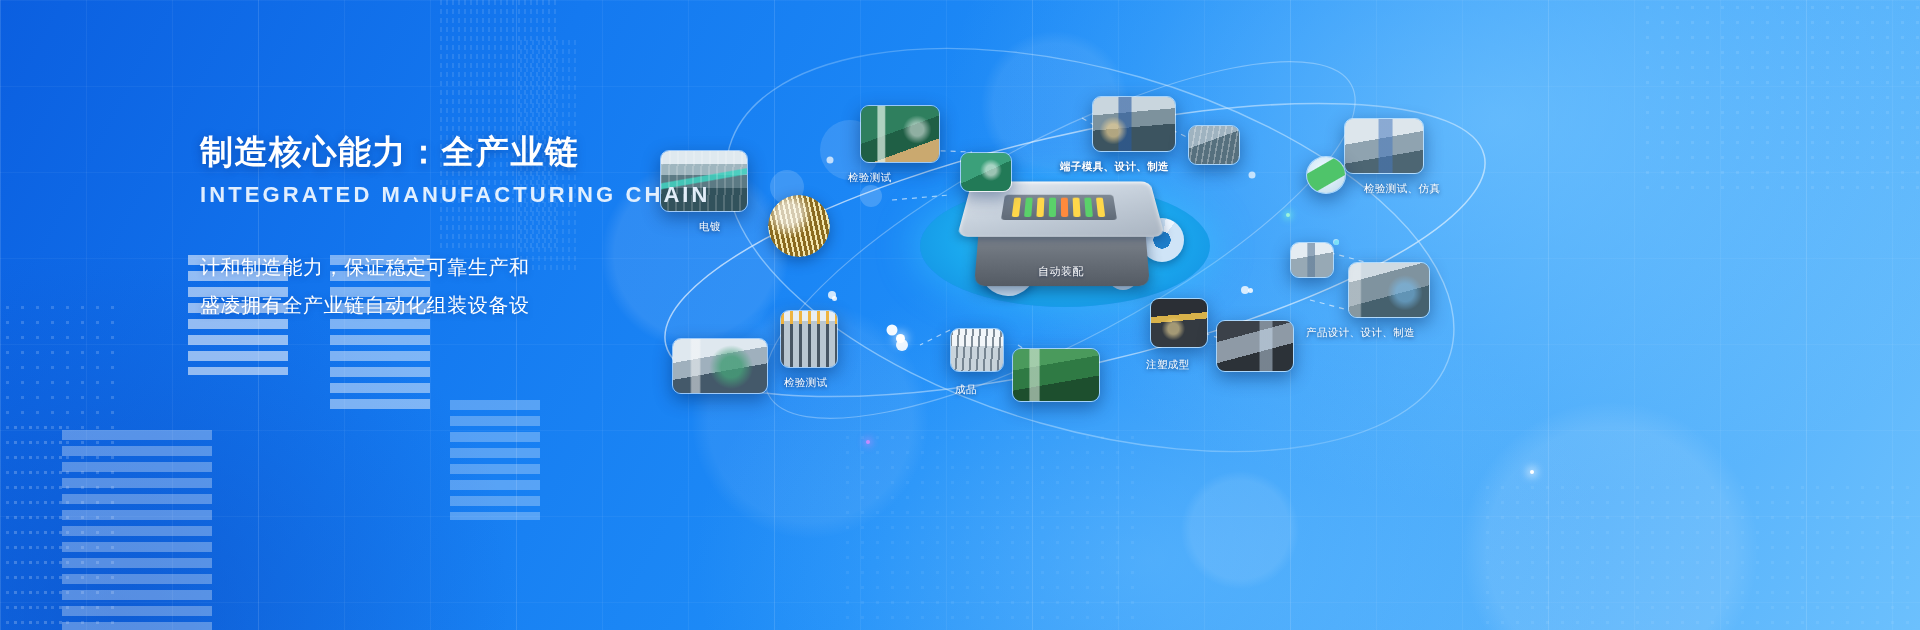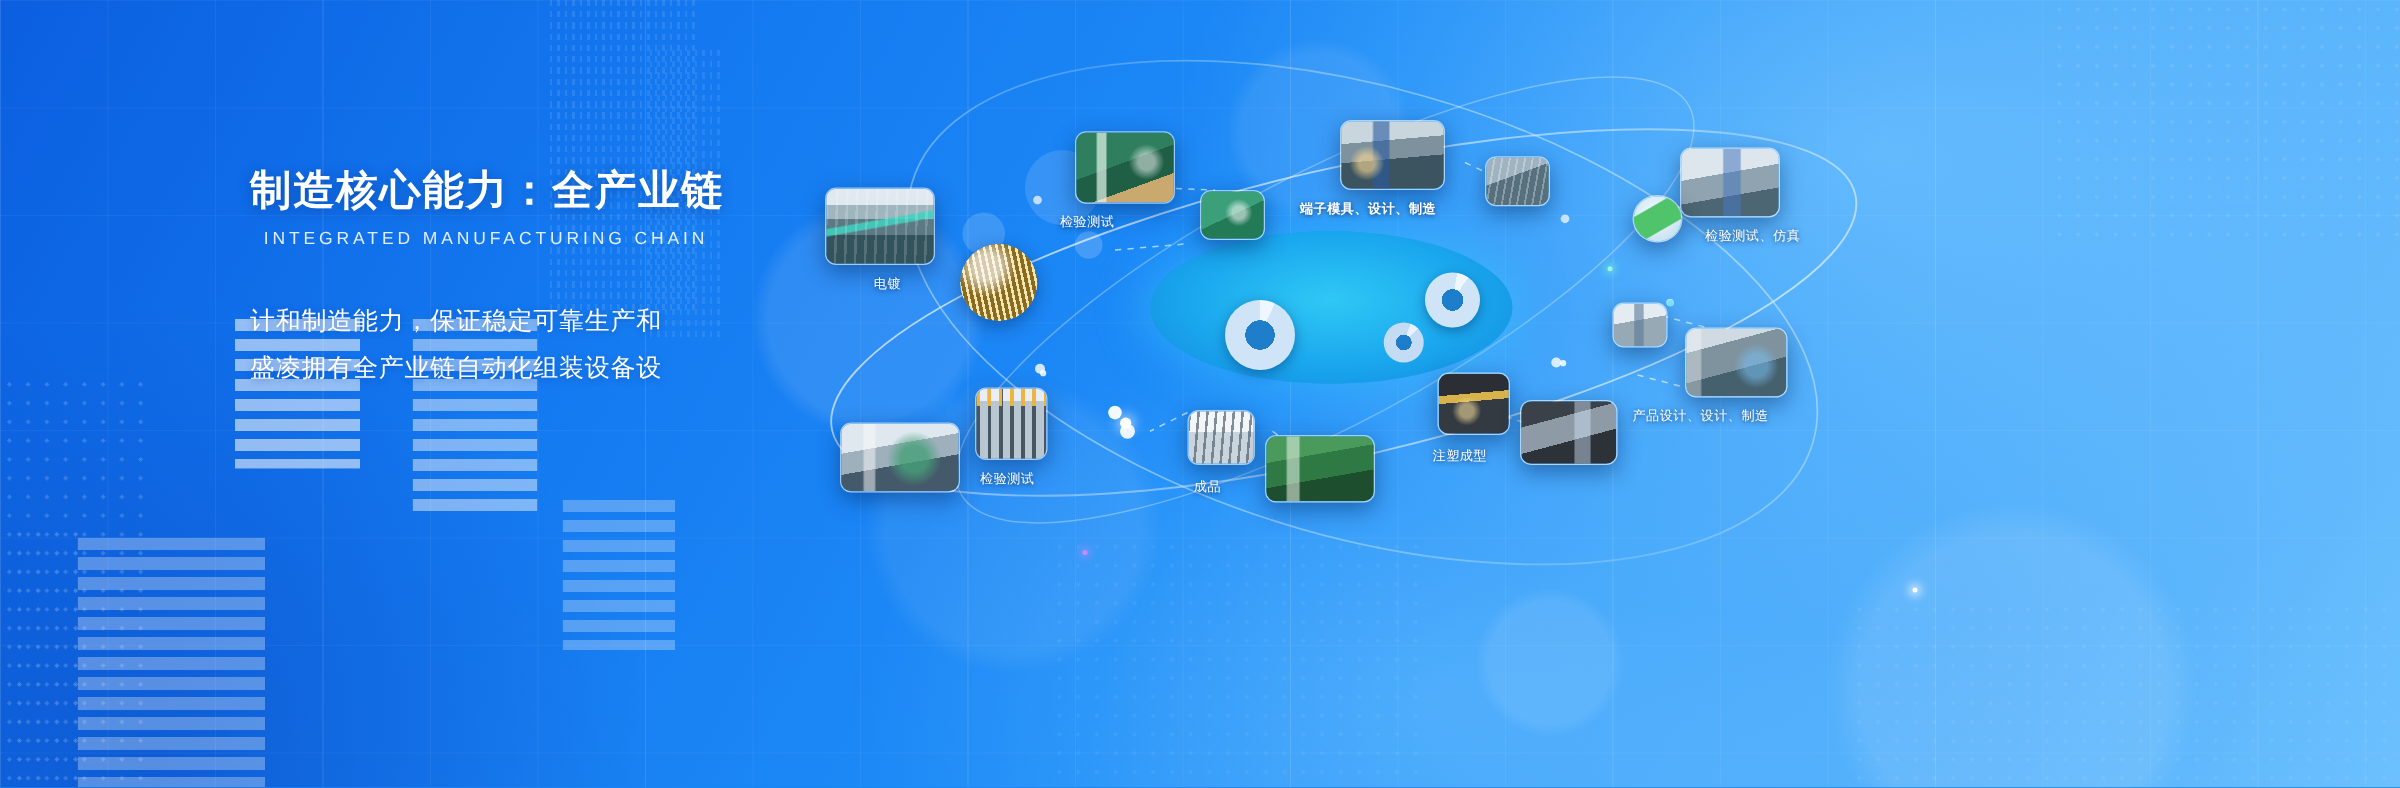--- a/index.html
+++ b/index.html
@@ -66,22 +66,22 @@
   .bokeh { position:absolute; border-radius:50%; pointer-events:none; }
 
   
   .copy { position:absolute; left:200px; top:132px; width:420px; z-index:30; }
   .headline {
     font-size:33px; font-weight:700; color:#ffffff; letter-spacing:1.5px;
     line-height:1.2; white-space:nowrap;
     text-shadow:0 2px 10px rgba(0,40,120,.45);
   }
   .subhead {
-    margin-top:10px; font-size:14px; color:#eaf4ff; letter-spacing:3.1px;
-    font-weight:400; white-space:nowrap; opacity:.96;margin-left:11px;
+    margin-top:10px; font-size:22px; color:#eaf4ff; letter-spacing:3.1px;
+    font-weight:700; white-space:nowrap; opacity:.96;
   }
   .body-copy { margin-top:40px; }
   .body-line {
     font-size:20px; color:#ffffff; line-height:38px; letter-spacing:.6px;
     white-space:nowrap; text-shadow:0 1px 6px rgba(0,40,120,.35);
   }
 
   
   .diagram { position:absolute; left:620px; top:0; width:1300px; height:630px; z-index:20; }
   .orbit-svg { position:absolute; inset:0; width:1300px; height:630px; }
@@ -241,20 +241,35 @@
 
     <div class="gear" style="left:360px;top:240px;width:56px;height:56px;
                 background:conic-gradient(from 0deg,#eef6ff 0 7%,#cfe4f7 7% 12.5%);
                 box-shadow:0 3px 10px rgba(0,30,80,.4);"></div>
     <div class="gear" style="left:520px;top:218px;width:44px;height:44px;
                 background:conic-gradient(from 10deg,#eef6ff 0 7%,#cfe4f7 7% 12.5%);
                 box-shadow:0 3px 9px rgba(0,30,80,.4);"></div>
     <div class="gear" style="left:487px;top:258px;width:32px;height:32px;
                 background:conic-gradient(from 20deg,#e6f2ff 0 7%,#c3dcf3 7% 12.5%);"></div>
 
+    <div class="hub-machine">
+      <div class="hub-base"></div>
+      <div class="hub-top"></div>
+      <div class="hub-cav">
+        <div class="hub-pin" style="left:10px;background:#ffd84a;"></div>
+        <div class="hub-pin" style="left:22px;background:#5ad16a;"></div>
+        <div class="hub-pin" style="left:34px;background:#ffd84a;"></div>
+        <div class="hub-pin" style="left:46px;background:#5ad16a;"></div>
+        <div class="hub-pin" style="left:58px;background:#ff8a3d;"></div>
+        <div class="hub-pin" style="left:70px;background:#ffd84a;"></div>
+        <div class="hub-pin" style="left:82px;background:#5ad16a;"></div>
+        <div class="hub-pin" style="left:94px;background:#ffd84a;"></div>
+      </div>
+      <div class="hub-label">自动装配</div>
+    </div>
 
     <div class="node" style="left:40px;top:150px;">
       <div class="photo" style="width:88px;height:62px;">
         <div class="ph-fill" style="background:
           linear-gradient(180deg,#dfe9ef 0 22%,#9fb6bf 22% 40%,#5c7a84 40% 62%,#32525c 62% 100%);"></div>
         <div class="ph-fill" style="background:
           linear-gradient(170deg,transparent 0 42%,#3fd2c0 44% 50%,transparent 52% 100%);opacity:.85;"></div>
         <div class="ph-fill" style="background:
           repeating-linear-gradient(92deg,rgba(255,255,255,.35) 0 2px,transparent 2px 8px);opacity:.5;"></div>
       </div>
@@ -280,21 +295,21 @@
       <div class="node-label" style="left:-12px;top:66px;">检验测试</div>
     </div>
 
     <div class="node" style="left:340px;top:152px;">
       <div class="photo" style="width:52px;height:40px;">
         <div class="ph-fill" style="background:linear-gradient(155deg,#3ba07a 0 50%,#227a57 50% 100%);"></div>
         <div class="ph-fill" style="background:radial-gradient(circle at 60% 45%,rgba(255,255,255,.55) 0 14%,transparent 30%);"></div>
       </div>
     </div>
 
-    <div class="node" style="left:452px;top:96px;font-weight:bold;">
+    <div class="node" style="left:472px;top:96px;font-weight:bold;">
       <div class="photo" style="width:84px;height:56px;">
         <div class="ph-fill" style="background:linear-gradient(175deg,#c9d6de 0 30%,#7d929d 30% 55%,#3c5460 55% 100%);"></div>
         <div class="ph-fill" style="background:
           linear-gradient(90deg,transparent 0 30%,rgba(40,90,160,.6) 32% 46%,transparent 48% 100%);"></div>
         <div class="ph-fill" style="background:radial-gradient(circle at 25% 62%,rgba(255,220,150,.6) 0 9%,transparent 20%);"></div>
       </div>
       <div class="node-label" style="left:-32px;top:64px;">端子模具、设计、制造</div>
     </div>
 
     <div class="node" style="left:568px;top:125px;">

